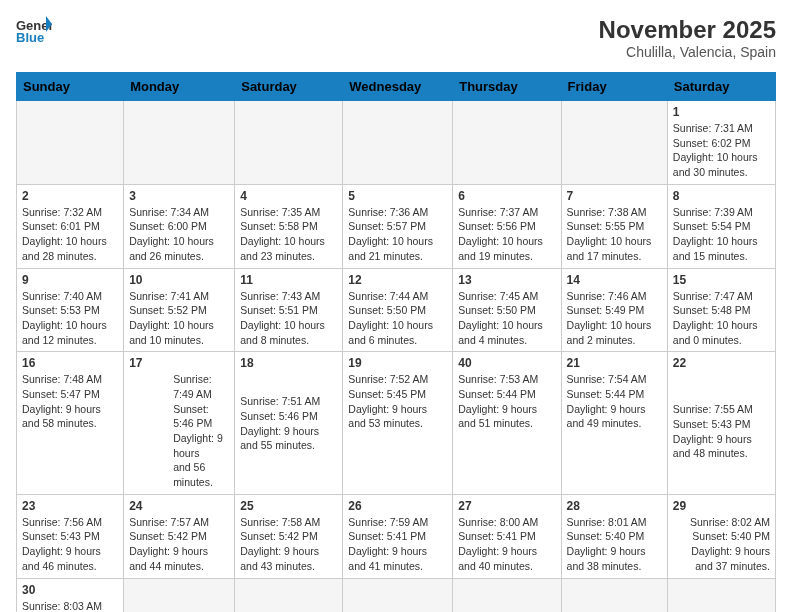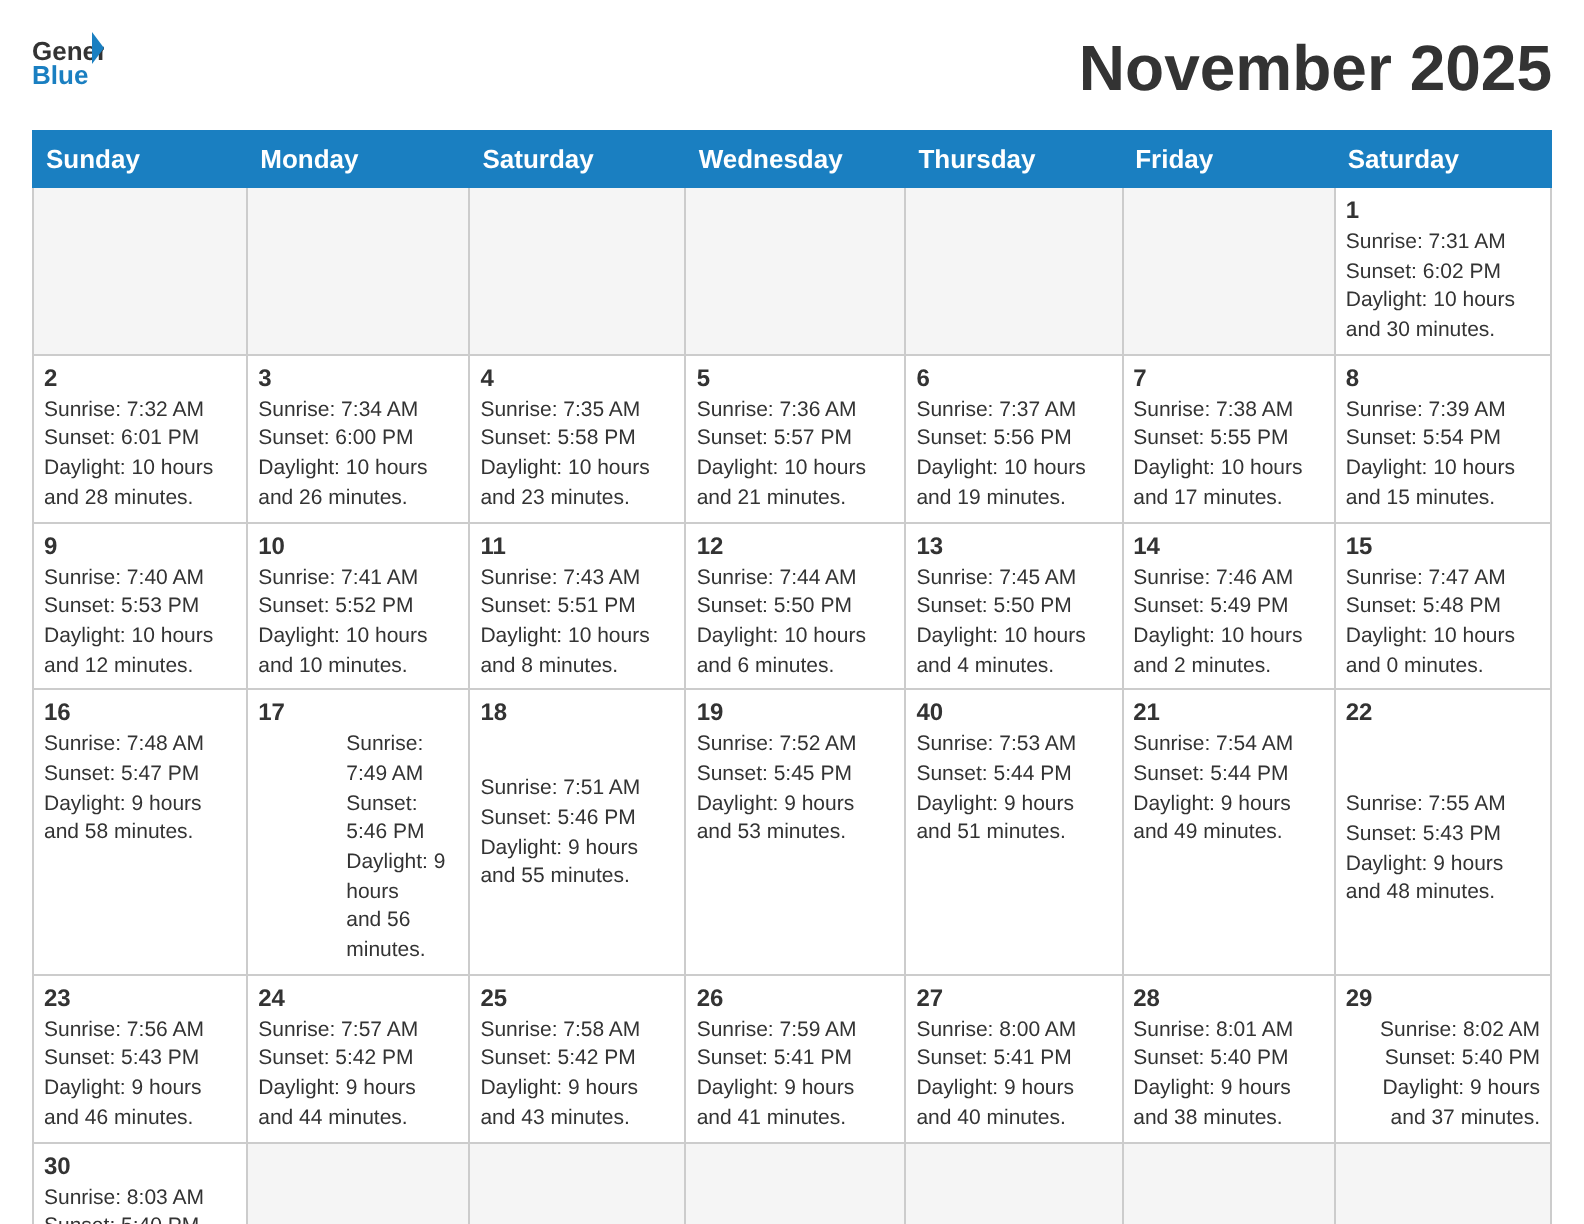--- a/index.html
+++ b/index.html
@@ -20,37 +20,37 @@
       display: flex;
       align-items: center;
       gap: 4px;
     }
     .logo-icon {
       width: 36px;
       height: 28px;
     }
     .title-block { text-align: right; }
     .month-title {
-      font-size: 32px;
+      font-size: 24px;
       font-weight: bold;
       color: #333;
       margin-left: 40px;
     }
     .subtitle {
       font-size: 14px;
       color: #555;
     }
     table {
       width: 100%;
       border-collapse: collapse;
       border: 1px solid #ccc;
     }
     thead tr th {
       background-color: #1a7fc1;
-      color: #ffffff;
+      color: #000000;
       font-size: 13px;
       font-weight: bold;
       padding: 6px 6px;
       border: 1px solid #1a7fc1;
       text-align: left;
     }
     tbody tr td {
       border: 1px solid #ccc;
       vertical-align: top;
       padding: 4px 5px;
@@ -78,20 +78,21 @@
 <div class="header">
   <div class="logo">
     <svg class="logo-icon" viewBox="0 0 36 28">
       <text x="0" y="14" font-size="13" font-family="Arial" font-weight="bold" fill="#333">General</text>
       <text x="0" y="26" font-size="13" font-family="Arial" font-weight="bold" fill="#1a7fc1">Blue</text>
       <polygon points="30,0 36,8 30,16" fill="#1a7fc1"></polygon>
     </svg>
   </div>
   <div class="title-block">
     <div class="month-title">November 2025</div>
+    <div class="subtitle">Chulilla, Valencia, Spain</div>
   </div>
 </div>
 
 <table>
   <thead>
     <tr>
     <th>Sunday</th>
         <th>Monday</th>
         <th>Saturday</th>
         <th>Wednesday</th>

